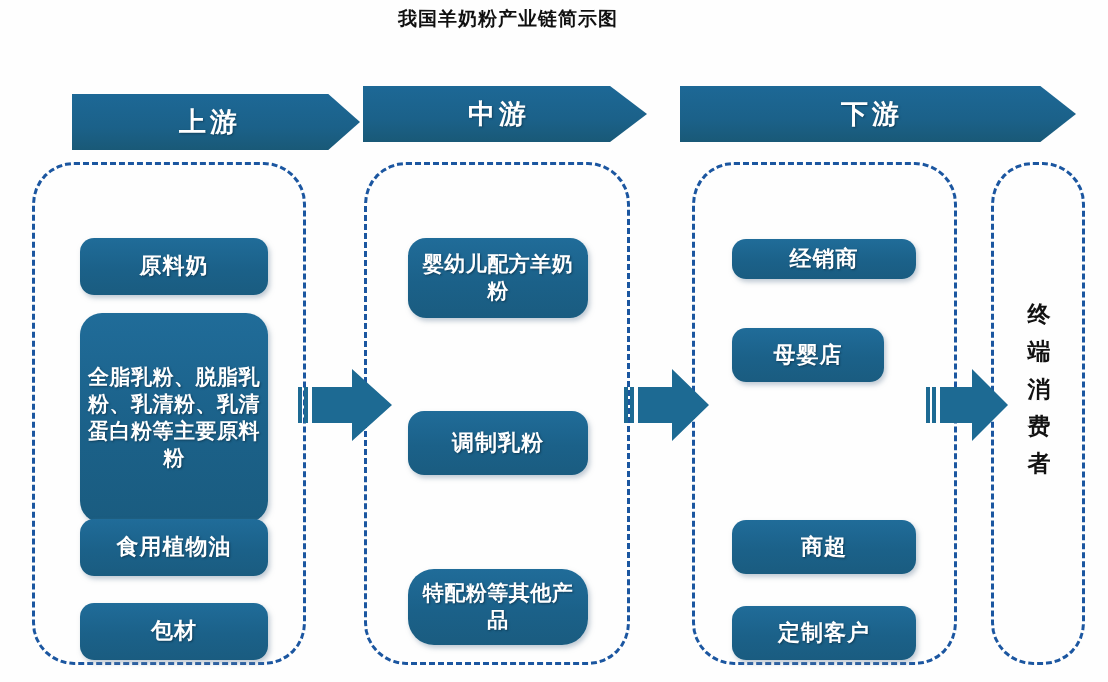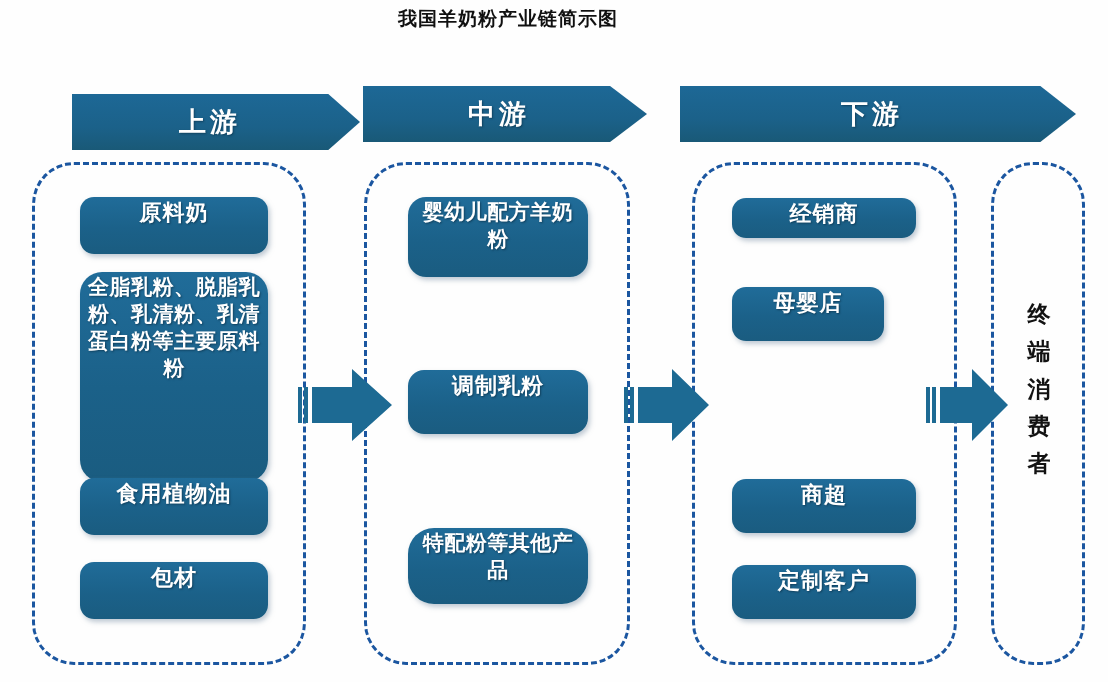--- a/index.html
+++ b/index.html
@@ -78,25 +78,26 @@
   #group-down { left: 692px; top: 162px; width: 265px; height: 503px; }
   #group-end  { left: 991px; top: 162px; width: 94px;  height: 503px; }
 
   
   .box {
     position: absolute;
     background: linear-gradient(180deg,#206c99 0%, #1b6189 55%, #1a5c80 100%);
     border-radius: 14px;
     box-shadow: 2px 3px 5px rgba(130,150,170,.5);
     display: flex;
-    align-items: flex-start;
+    align-items: center;
     justify-content: center;
     text-align: center;
     box-sizing: border-box;
     padding: 2px 6px;
+    margin-top: 41px;
   }
   .box span {
     color: #ffffff;
     font-weight: bold;
     font-size: 22px;
     line-height: 1.28;
     letter-spacing: 1px;
     text-shadow: 1px 1px 2px rgba(8,38,58,.6);
     font-family: "DejaVu Sans", "Liberation Sans", sans-serif;
   }

